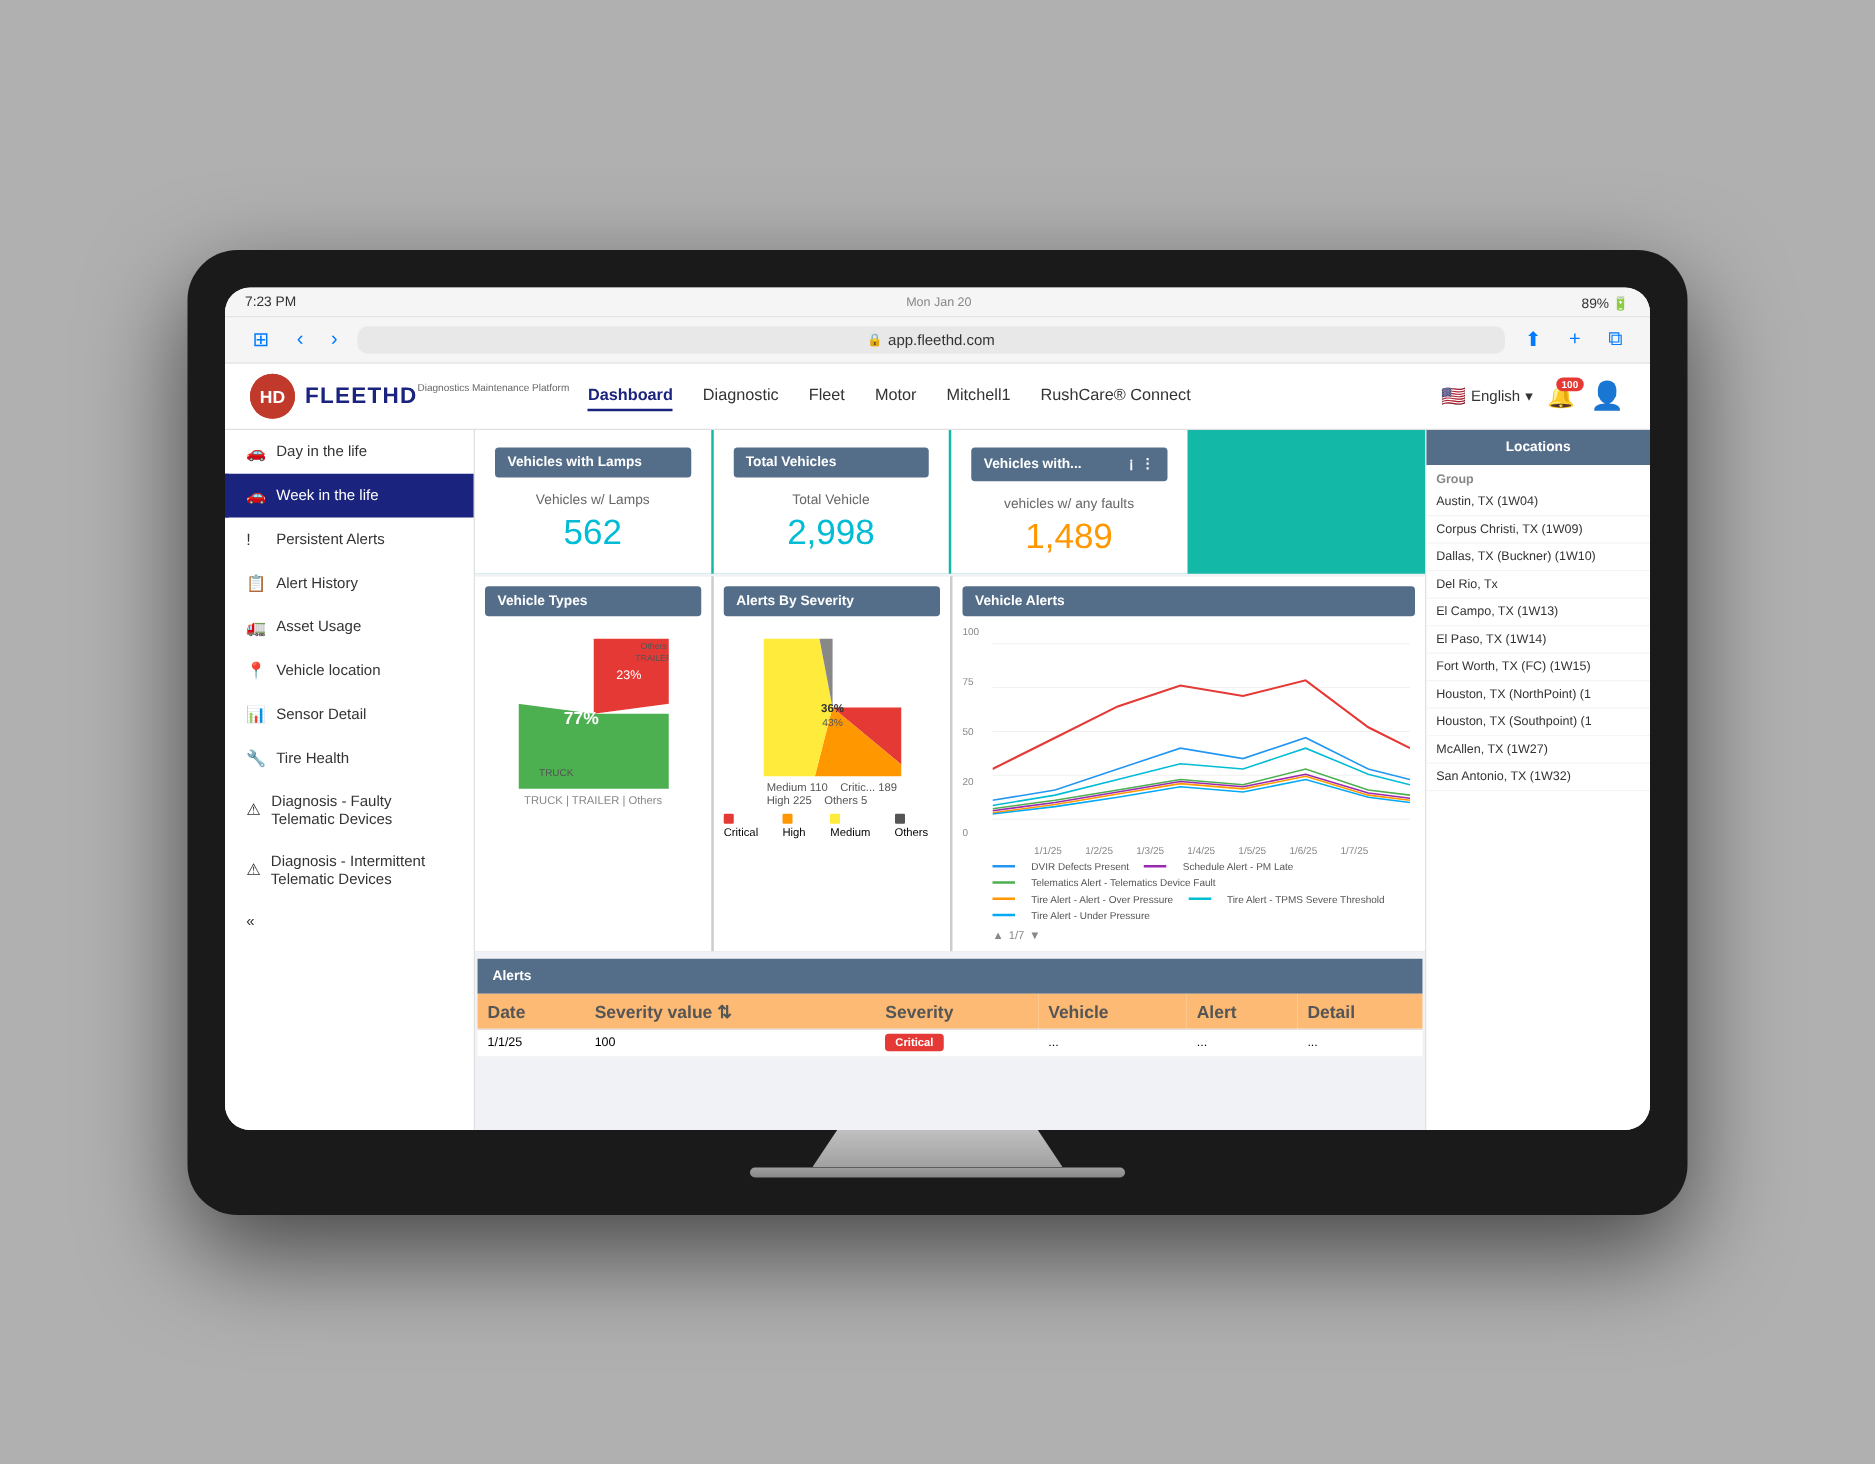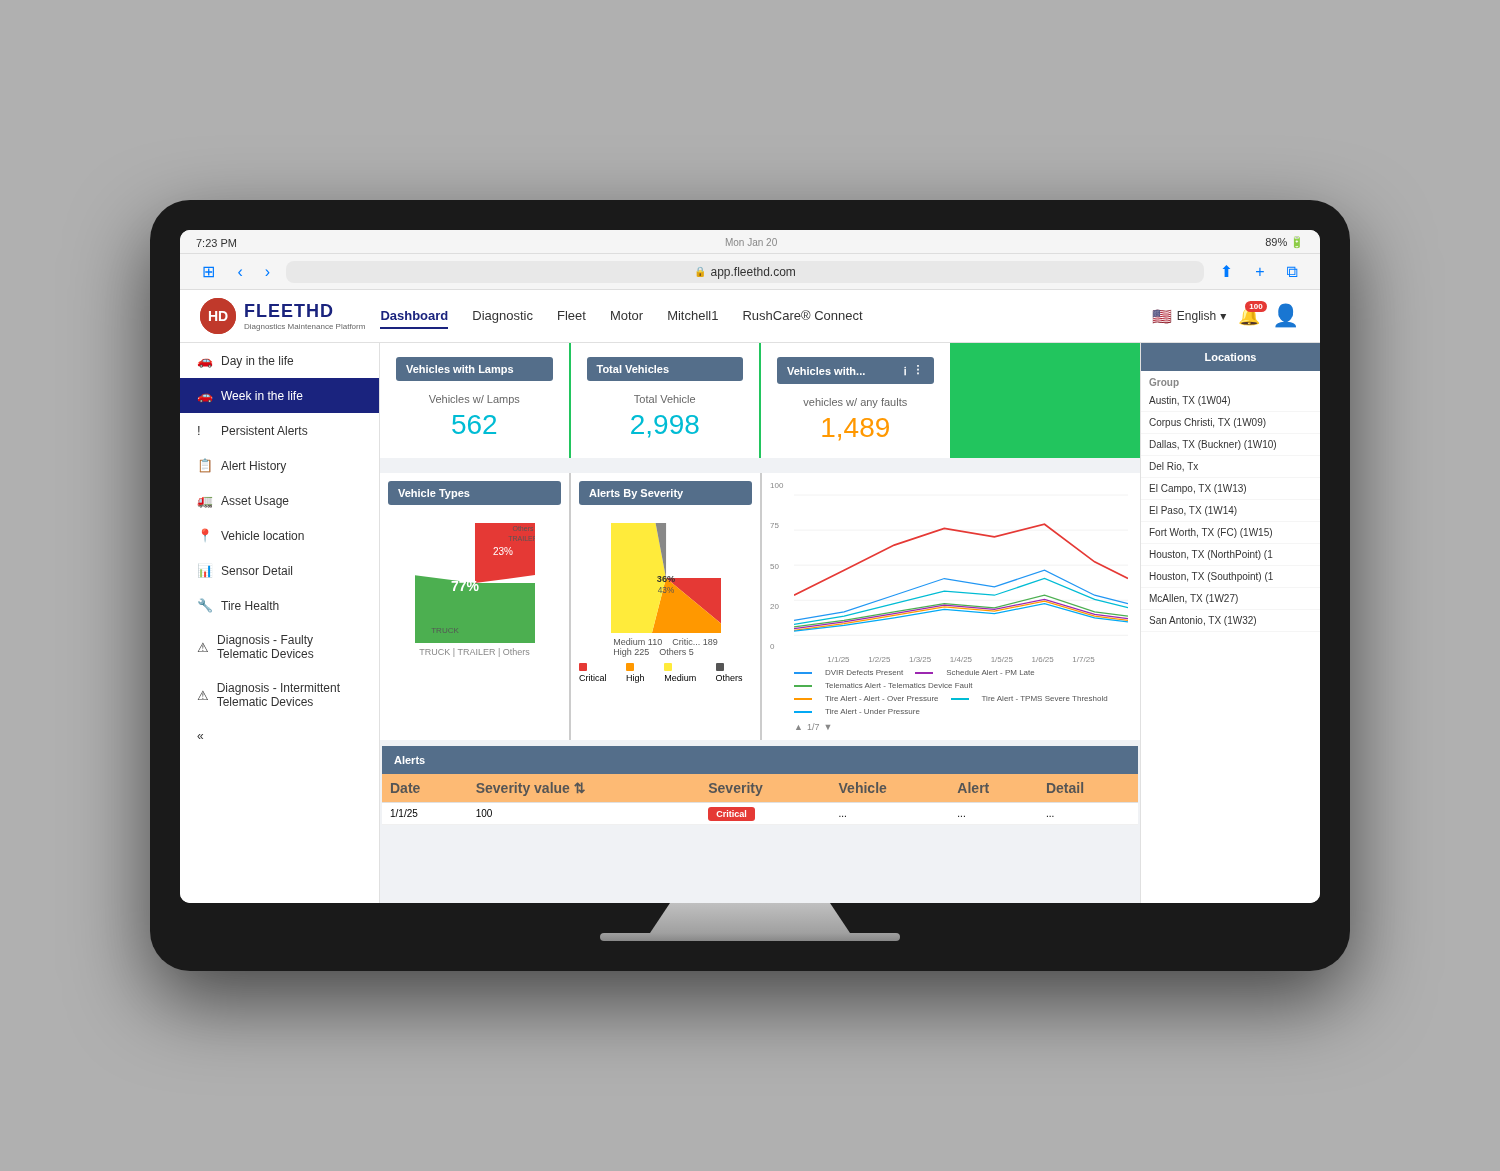--- a/index.html
+++ b/index.html
@@ -14,21 +14,21 @@
     .device-wrapper {
       width: 1200px;
       background: #1a1a1a;
       border-radius: 40px;
       padding: 30px;
       box-shadow: 0 30px 80px rgba(0,0,0,0.6);
       position: relative;
     }
     .device-screen {
       background: #fff;
-      border-radius: 10px;
+      border-radius: 20px;
       overflow: hidden;
       width: 100%;
     }
     
     .ios-bar {
       background: #f5f5f5;
       padding: 6px 16px 4px;
       display: flex;
       align-items: center;
       justify-content: space-between;
@@ -88,21 +88,20 @@
       border-radius: 50%;
       display: flex;
       align-items: center;
       justify-content: center;
       color: white;
       font-weight: bold;
       font-size: 14px;
     }
     .logo-text {
       display: flex;
-      flex-direction: column;
     }
     .logo-title { font-size: 18px; font-weight: 900; color: #1a237e; letter-spacing: 1px; }
     .logo-subtitle { font-size: 8px; color: #666; }
     .main-nav {
       display: flex;
       gap: 24px;
       align-items: center;
       flex: 1;
     }
     .nav-item {
@@ -179,22 +178,22 @@
     .content-area {
       flex: 1;
       overflow-y: auto;
       background: #f0f2f5;
     }
     
     .stats-row {
       display: grid;
       grid-template-columns: 1fr 1fr 1fr 1fr;
       gap: 2px;
-      background: #22c55e;
-      margin-bottom: 15px;
+      background: #14b8a6;
+      margin-bottom: 2px;
     }
     .stat-card {
       background: #fff;
       padding: 14px 16px;
     }
     .stat-header {
       background: #546e8a;
       color: white;
       font-size: 11px;
       font-weight: 600;
@@ -553,20 +552,21 @@
               <div class="pie-legend">
                 <span><span class="legend-dot" style="background:#e53935;"></span>Critical</span>
                 <span><span class="legend-dot" style="background:#ff9800;"></span>High</span>
                 <span><span class="legend-dot" style="background:#ffeb3b;"></span>Medium</span>
                 <span><span class="legend-dot" style="background:#555;"></span>Others</span>
               </div>
             </div>
           </div>
 
           <div class="chart-card">
+            <div class="chart-header">Vehicle Alerts</div>
             <div class="line-chart-container" style="position:relative;">
               <div style="position:absolute;left:0;top:0;height:170px;display:flex;flex-direction:column;justify-content:space-between;font-size:8px;color:#888;">
                 <span>100</span>
                 <span>75</span>
                 <span>50</span>
                 <span>20</span>
                 <span>0</span>
               </div>
               <svg width="100%" height="170" viewBox="0 0 400 170" style="margin-left:20px;width:calc(100% - 20px);">
 

